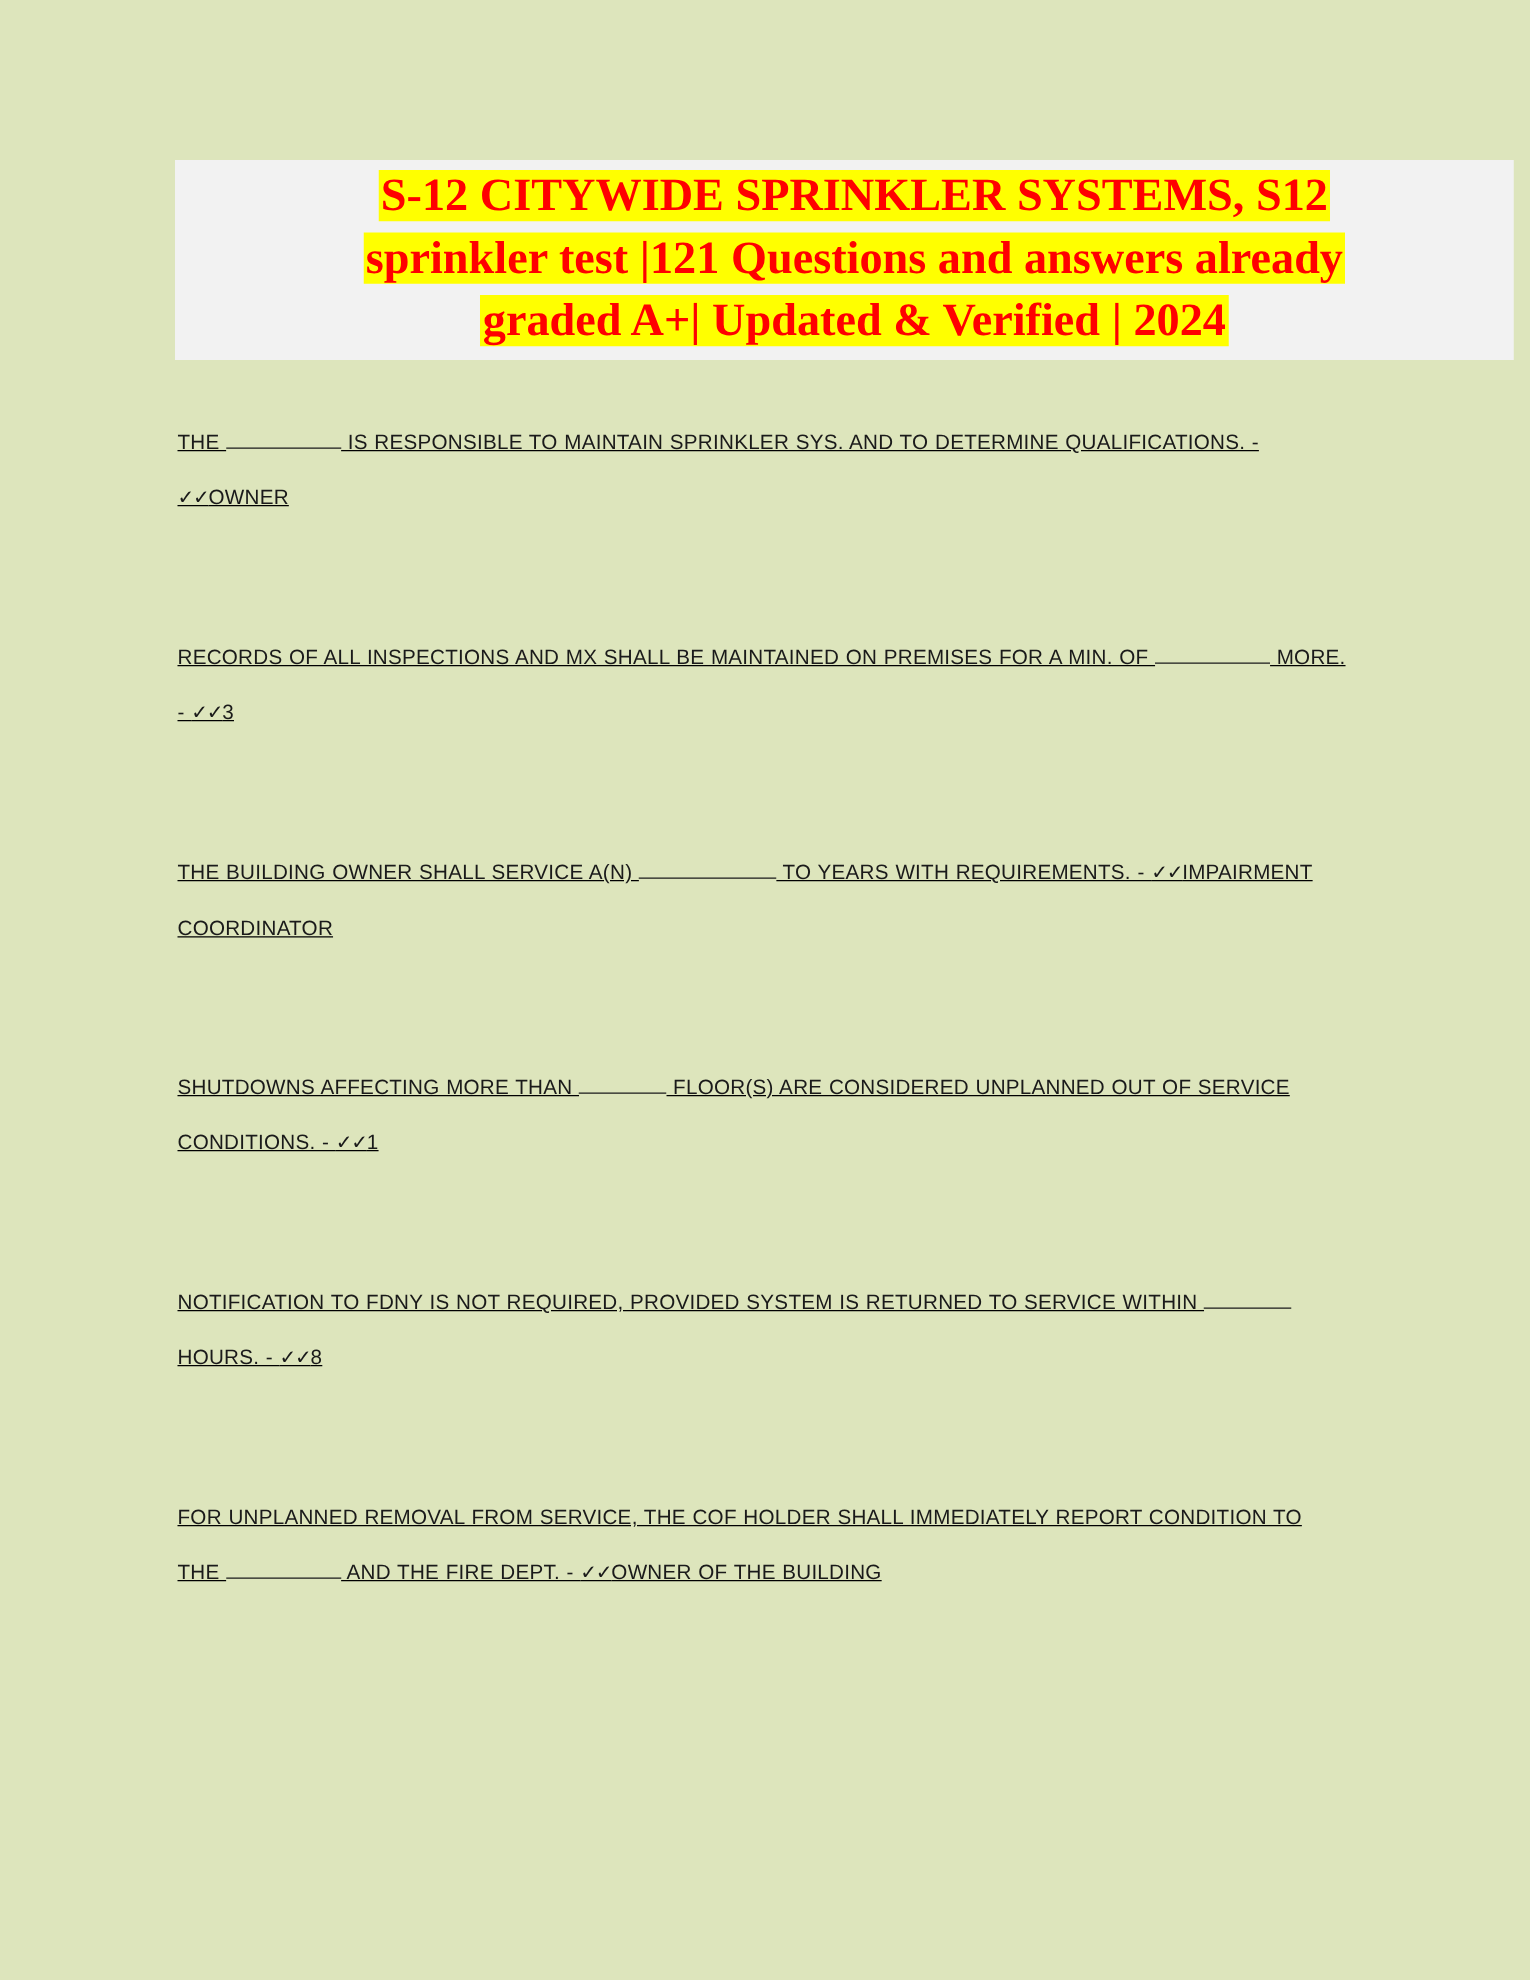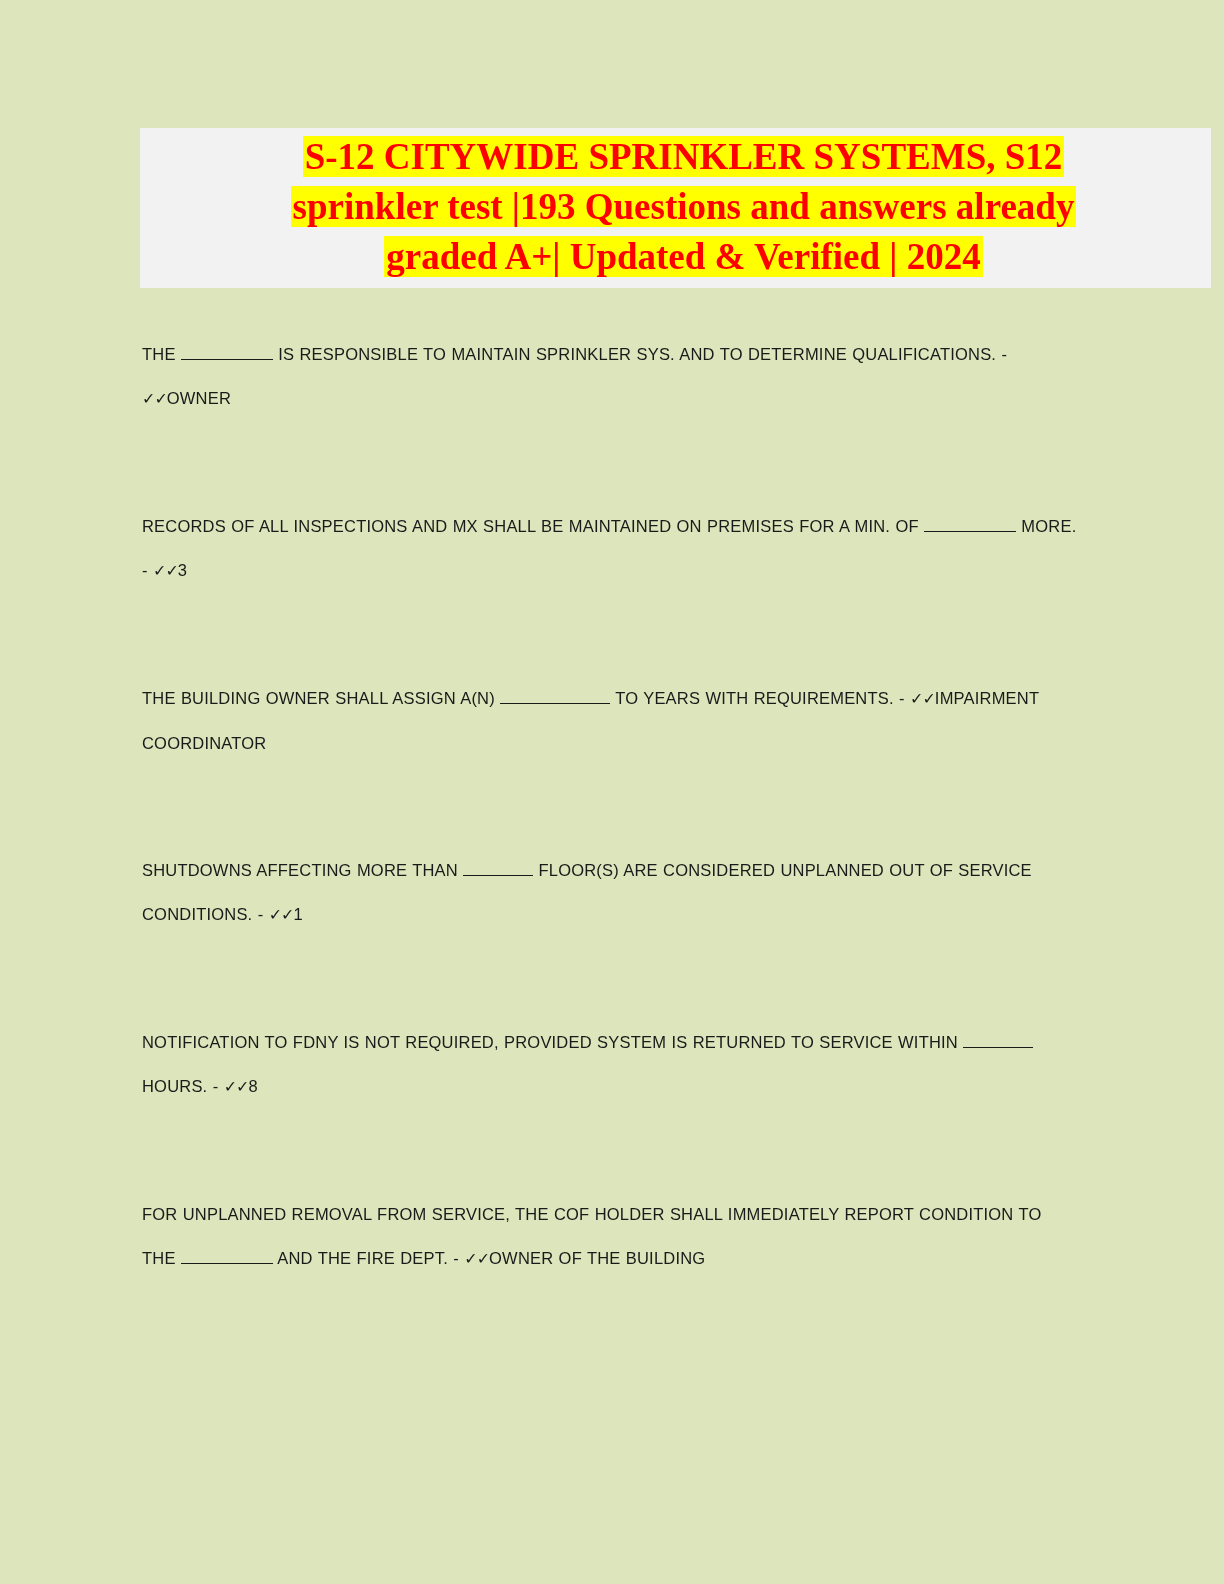--- a/index.html
+++ b/index.html
@@ -43,20 +43,21 @@
     padding: 0 2px;
   }
   .content {
     position: absolute;
     left: 142px;
     top: 332px;
     width: 935px;
   }
   .qa-block {
     margin-bottom: 83px;
+    text-decoration: underline;
   }
   .qa-text {
     font-family: "Liberation Sans", sans-serif;
     font-size: 16.5px;
     line-height: 44px;
     color: #1a1a1a;
     letter-spacing: 0.2px;
     word-spacing: 0.5px;
   }
   .blank {
@@ -73,36 +74,36 @@
     letter-spacing: -1px;
   }
 </style>
 </head>
 <body>
 
 <div class="page">
 
   <div class="title-block">
     <span class="title-line"><span class="hl">S-12 CITYWIDE SPRINKLER SYSTEMS, S12</span></span>
-    <span class="title-line"><span class="hl">sprinkler test |193 Questions and answers already</span></span>
+    <span class="title-line"><span class="hl">sprinkler test |121 Questions and answers already</span></span>
     <span class="title-line"><span class="hl">graded A+| Updated &amp; Verified | 2024</span></span>
   </div>
 
   <div class="content">
 
     <div class="qa-block">
       <div class="qa-text"><span>THE </span><span class="blank b-md"></span><span> IS RESPONSIBLE TO MAINTAIN SPRINKLER SYS. AND TO DETERMINE QUALIFICATIONS. - </span><span class="check">✓✓</span><span>OWNER</span></div>
     </div>
 
     <div class="qa-block">
       <div class="qa-text"><span>RECORDS OF ALL INSPECTIONS AND MX SHALL BE MAINTAINED ON PREMISES FOR A MIN. OF </span><span class="blank b-md"></span><span> MORE. - </span><span class="check">✓✓</span><span>3</span></div>
     </div>
 
     <div class="qa-block">
-      <div class="qa-text"><span>THE BUILDING OWNER SHALL ASSIGN A(N) </span><span class="blank b-lg"></span><span> TO YEARS WITH REQUIREMENTS. - </span><span class="check">✓✓</span><span>IMPAIRMENT COORDINATOR</span></div>
+      <div class="qa-text"><span>THE BUILDING OWNER SHALL SERVICE A(N) </span><span class="blank b-lg"></span><span> TO YEARS WITH REQUIREMENTS. - </span><span class="check">✓✓</span><span>IMPAIRMENT COORDINATOR</span></div>
     </div>
 
 
     <div class="qa-block">
       <div class="qa-text"><span>SHUTDOWNS AFFECTING MORE THAN </span><span class="blank b-sm"></span><span> FLOOR(S) ARE CONSIDERED UNPLANNED OUT OF SERVICE CONDITIONS. - </span><span class="check">✓✓</span><span>1</span></div>
     </div>
 
     <div class="qa-block">
       <div class="qa-text"><span>NOTIFICATION TO FDNY IS NOT REQUIRED, PROVIDED SYSTEM IS RETURNED TO SERVICE WITHIN </span><span class="blank b-sm"></span><span> HOURS. - </span><span class="check">✓✓</span><span>8</span></div>
     </div>

